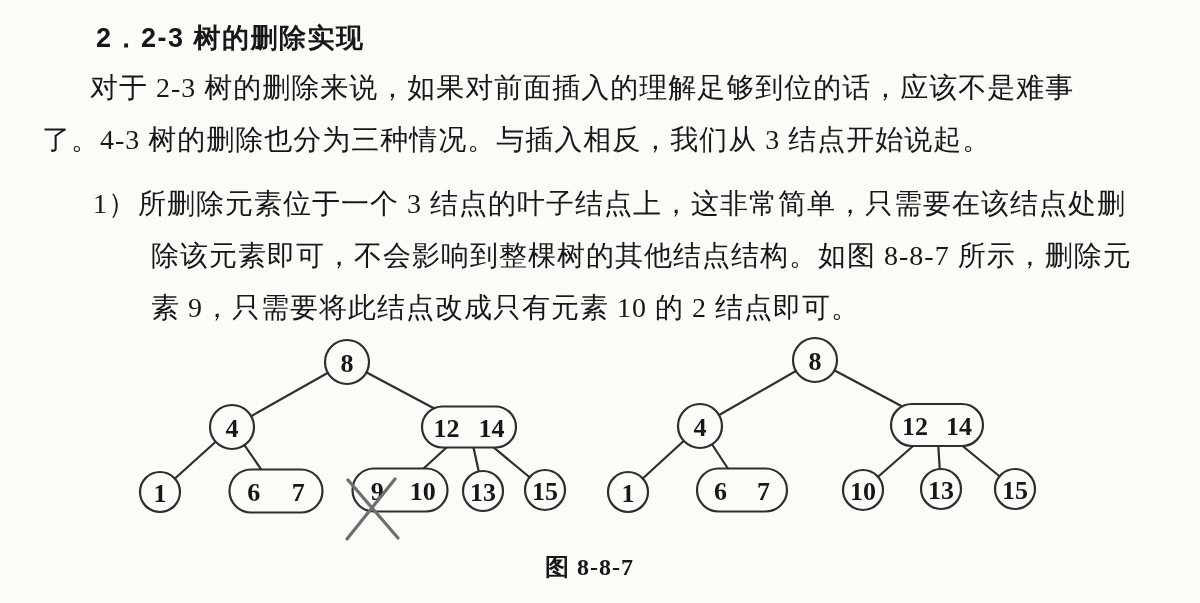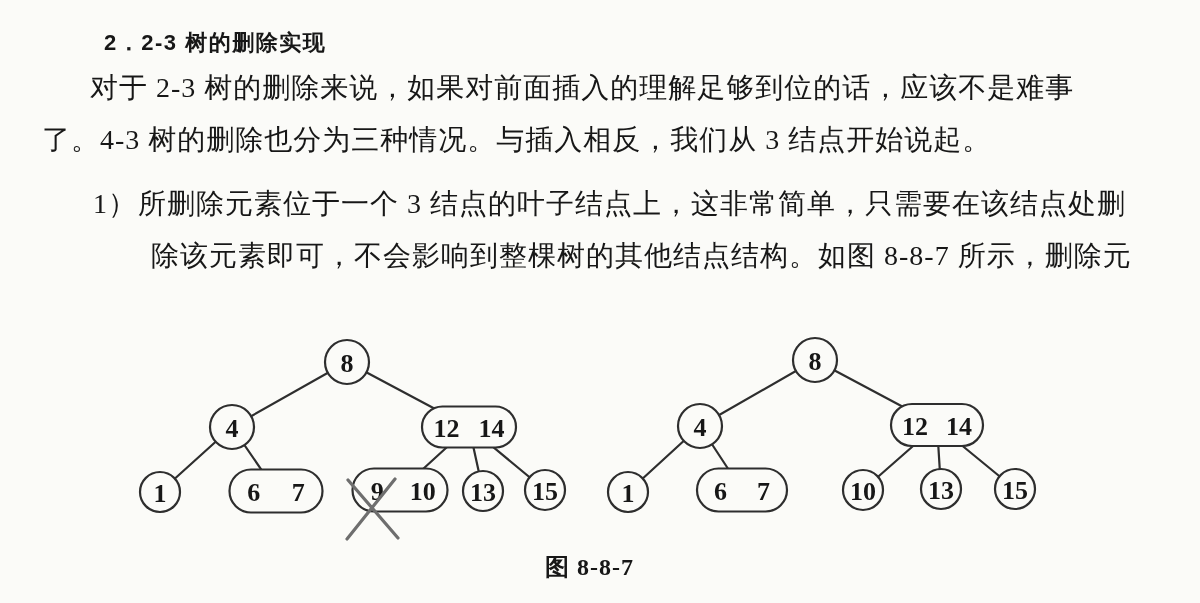--- a/index.html
+++ b/index.html
@@ -5,23 +5,23 @@
   html,body{margin:0;padding:0;background:#e8e8e6;}
   .page{
     position:relative;
     width:1200px;height:603px;
     background:var(--page_bg,#fbfbf8);
     color:var(--text,#171717);
     font-family:"Liberation Serif",serif;
     overflow:hidden;
   }
   .heading{
-    position:absolute;left:88px;top:12px;margin:16px;
+    position:absolute;left:88px;top:12px;margin:8px;
     font-family:"Liberation Sans",sans-serif;
-    font-size:22px;font-weight:700;letter-spacing:1.5px;
+    font-size:27px;font-weight:700;letter-spacing:1.5px;
     white-space:pre;
   }
   .tline{
     position:absolute;margin:0;
     font-size:28px;line-height:1;letter-spacing:1px;
     white-space:pre;
   }
   .figure-svg{position:absolute;left:0;top:330px;width:1200px;height:215px;}
   .edge{stroke:var(--ink,#2e2e2e);stroke-width:2.2;stroke-linecap:round;}
   .node-shape{fill:var(--page_bg,#fbfbf8);stroke:var(--ink,#2e2e2e);stroke-width:2.2;}
@@ -43,20 +43,21 @@
 <div class="page">
 
   <h2 class="heading">2．2-3 树的删除实现</h2>
 
   <p class="tline" style="left:90px;top:74px">对于 2-3 树的删除来说，如果对前面插入的理解足够到位的话，应该不是难事</p>
   <p class="tline" style="left:42px;top:126px">了。4-3 树的删除也分为三种情况。与插入相反，我们从 3 结点开始说起。</p>
 
   <span class="tline" style="left:93px;top:190px">1）</span>
   <p class="tline" style="left:138px;top:190px">所删除元素位于一个 3 结点的叶子结点上，这非常简单，只需要在该结点处删</p>
   <p class="tline" style="left:151px;top:242px">除该元素即可，不会影响到整棵树的其他结点结构。如图 8-8-7 所示，删除元</p>
+  <p class="tline" style="left:151px;top:294px">素 9，只需要将此结点改成只有元素 10 的 2 结点即可。</p>
 
   <svg id="tree-svg" class="figure-svg" viewBox="0 330 1200 215">
       <g>
         <line x1="347" y1="362" x2="232" y2="427" class="edge"></line>
         <line x1="347" y1="362" x2="469" y2="427" class="edge"></line>
         <line x1="232" y1="427" x2="160" y2="492" class="edge"></line>
         <line x1="232" y1="427" x2="276" y2="491" class="edge"></line>
         <line x1="469" y1="427" x2="400" y2="490" class="edge"></line>
         <line x1="469" y1="427" x2="483" y2="491" class="edge"></line>
         <line x1="469" y1="427" x2="545" y2="490" class="edge"></line>

